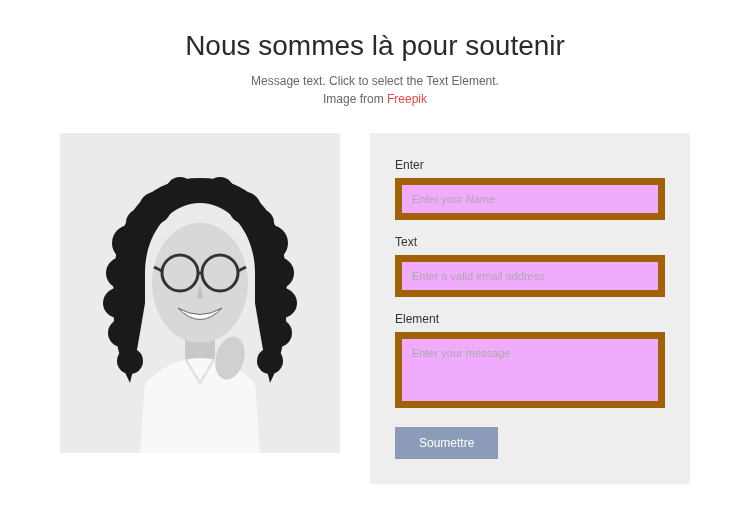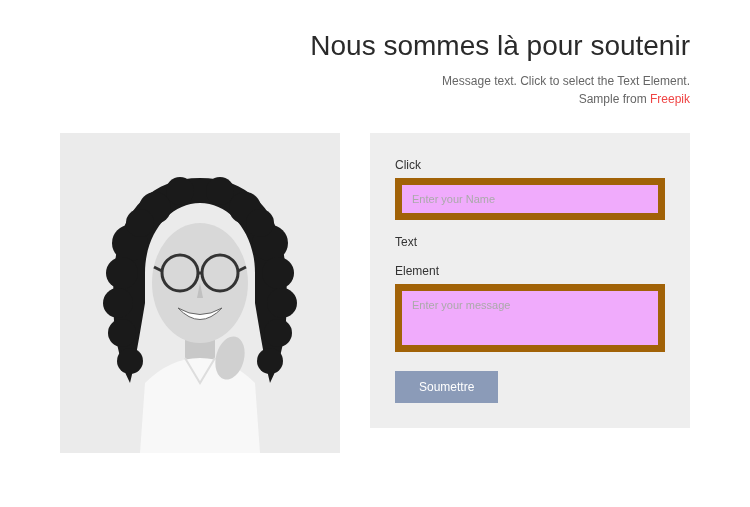--- a/index.html
+++ b/index.html
@@ -5,21 +5,21 @@
     * { box-sizing: border-box; margin: 0; padding: 0; }
     body {
       font-family: -apple-system, BlinkMacSystemFont, "Segoe UI", Arial, sans-serif;
       background: #ffffff;
       width: 750px;
       height: 507px;
       padding: 30px 60px;
       color: #333;
     }
     .header {
-      text-align: right;
+      text-align: center;
       margin-bottom: 25px;
     }
     .title {
       font-size: 28px;
       font-weight: 400;
       color: #2a2a2a;
       margin-bottom: 10px;
     }
     .subtitle {
       font-size: 12px;
@@ -62,41 +62,41 @@
       width: 100%;
       padding: 8px 10px;
       border: 7px solid #a16207;
       background: #f0abfc;
       font-size: 11px;
       color: #333;
       font-family: inherit;
     }
     .field-input::placeholder { color: #aaa; }
     textarea.field-input {
-      height: 68px;
+      height: 76px;
       resize: none;
     }
     .submit-btn {
       background: #8b9bb8;
       color: #ffffff;
       border: none;
       padding: 9px 24px;
       font-size: 12px;
       cursor: pointer;
       font-family: inherit;
     }
   </style>
 </head>
 <body>
 
 <div class="header">
   <h1 class="title">Nous sommes là pour soutenir</h1>
   <p class="subtitle">
     <span>Message text. Click to select the Text Element.</span><br>
-    <span>Sample from </span><a href="#" class="subtitle-link">Freepik</a>
+    <span>Image from </span><a href="#" class="subtitle-link">Freepik</a>
   </p>
 </div>
 
 <div class="content">
 
   <div class="image-col">
     <div class="portrait">
       <svg viewBox="0 0 280 320" xmlns="http://www.w3.org/2000/svg">
         <rect width="280" height="320" fill="#ebebeb"></rect>
 
@@ -139,25 +139,26 @@
         <path d="M 80 320 L 85 250 Q 110 225 140 225 Q 170 225 195 250 L 200 320 Z" fill="#f8f8f8"></path>
         <path d="M 125 225 L 140 250 L 155 225" fill="none" stroke="#ddd" stroke-width="2"></path>
 
         <ellipse cx="170" cy="225" rx="14" ry="22" fill="#d0d0d0" transform="rotate(15 170 225)"></ellipse>
       </svg>
     </div>
   </div>
 
   <div class="form-col">
     <div class="field">
-      <label class="field-label">Click</label>
+      <label class="field-label">Enter</label>
       <input type="text" class="field-input" placeholder="Enter your Name" style="">
     </div>
     <div class="field">
       <label class="field-label">Text</label>
+      <input type="text" class="field-input" placeholder="Enter a valid email address" style="">
     </div>
     <div class="field">
       <label class="field-label">Element</label>
       <textarea class="field-input" placeholder="Enter your message" style=""></textarea>
     </div>
     <button class="submit-btn">Soumettre</button>
   </div>
 
 </div>
 

